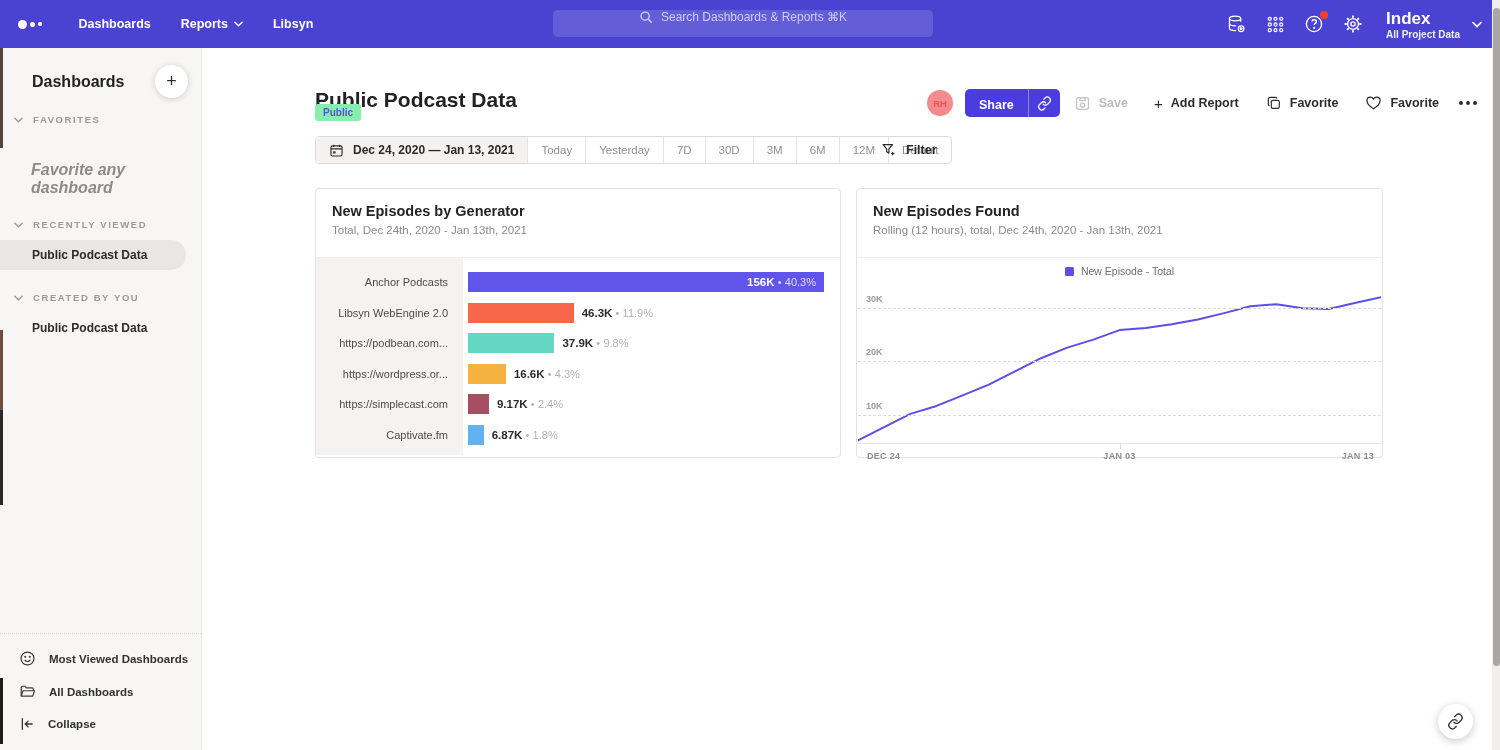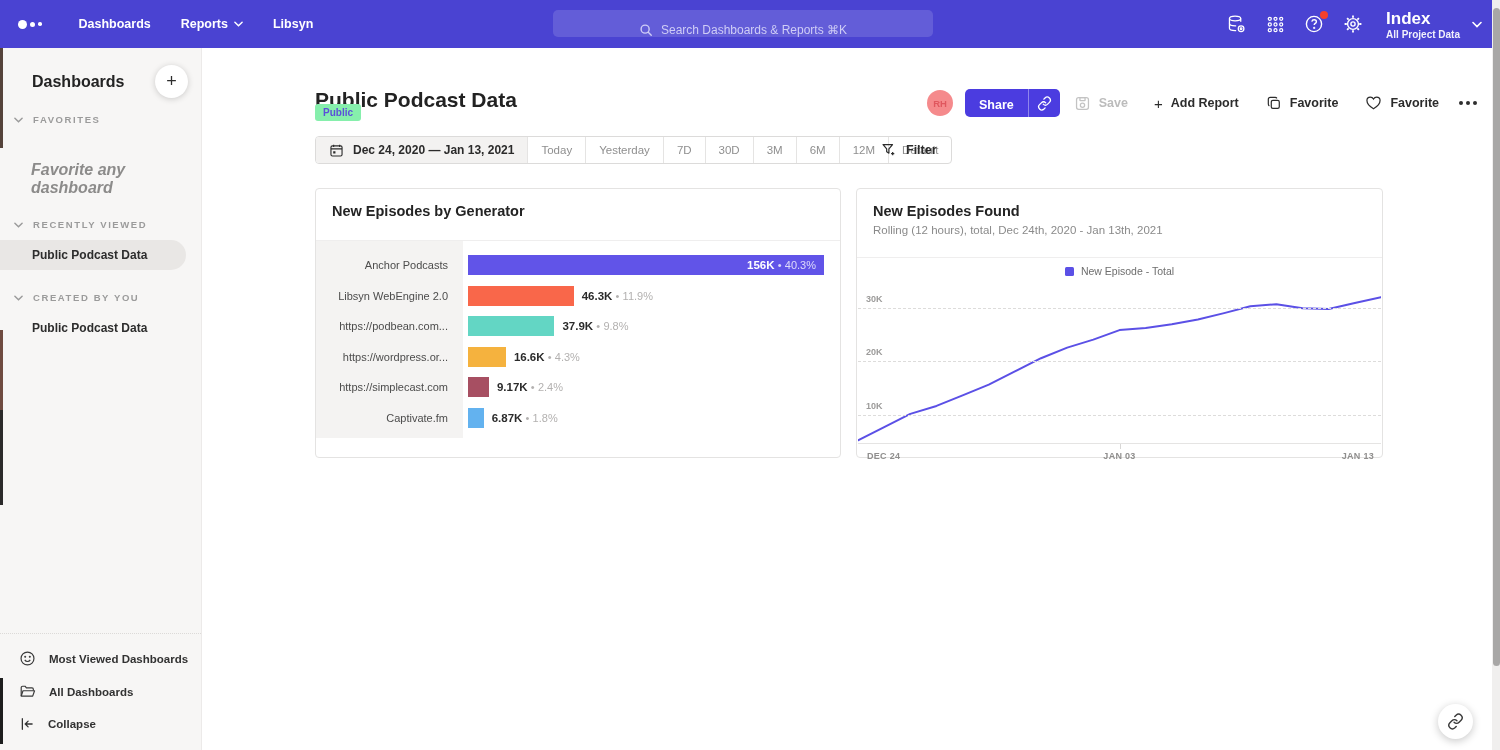--- a/index.html
+++ b/index.html
@@ -12,21 +12,21 @@
 
   
   .navbar { position:absolute; left:0; top:0; width:1500px; height:48px;
     background:#4a43d2; color:#fff; display:flex; align-items:center; z-index:5; }
   .logo { margin-left:18px; display:flex; align-items:center; gap:3px; }
   .logo i { display:block; border-radius:50%; background:#fff; }
   .logo .d1{ width:9px; height:9px; } .logo .d2{ width:5px; height:5px; } .logo .d3{ width:3.5px; height:3.5px; }
   .nav-items { display:flex; margin-left:22px; }
   .nav-item { padding:0 15px; font-size:12.5px; font-weight:600; display:flex; align-items:center; gap:6px; cursor:pointer; }
   .search { position:absolute; left:553px; top:10px; width:380px; height:27px;
-    background:rgba(255,255,255,0.14); border-radius:5px; display:flex; align-items:flex-end;
+    background:rgba(255,255,255,0.14); border-radius:5px; display:flex; align-items:flex-start;
     justify-content:center; gap:8px; font-size:12px; color:#cfcdf6; }
   .nav-right { position:absolute; right:18px; top:0; height:48px; display:flex; align-items:center; gap:19px; }
   .nav-icon { position:relative; width:20px; height:20px; display:flex; align-items:center; justify-content:center; cursor:pointer; }
   .nav-badge { position:absolute; top:-3px; right:-4px; width:8px; height:8px; border-radius:50%; }
   .project-picker { display:flex; align-items:center; gap:12px; cursor:pointer; margin-left:4px; }
   .project-name { font-size:17px; font-weight:700; line-height:1.25; }
   .project-scope { font-size:10px; font-weight:600; opacity:.92; }
 
   
   .sidebar { position:absolute; left:0; top:48px; width:202px; height:702px;
@@ -347,20 +347,21 @@
           <path d="M2.6 3.2h11.8l-4.5 5.5v5.2l-2.8-1.6V8.7L2.6 3.2z"></path>
           <path d="M14.6 12.6v4M12.6 14.6h4"></path>
         </svg>
     </span>
     <span>Filter</span>
   </button>
 
   <section class="card card-1">
     <div class="card-header">
       <div class="card-title">New Episodes by Generator</div>
+      <div class="card-sub">Total, Dec 24th, 2020 - Jan 13th, 2021</div>
     </div>
     <div class="bar-area">
       <div class="label-col-bg"></div>
       <div class="bar-rows">
           <div class="bar-row">
             <div class="bar-row-label">Anchor Podcasts</div>
             <div class="bar-track">
               <div class="bar" style="width:100.00%;background:#6154e8">
                 <span class="bar-val-in">156K <span class="sep">•</span> <span class="pct">40.3%</span></span>
               </div>

